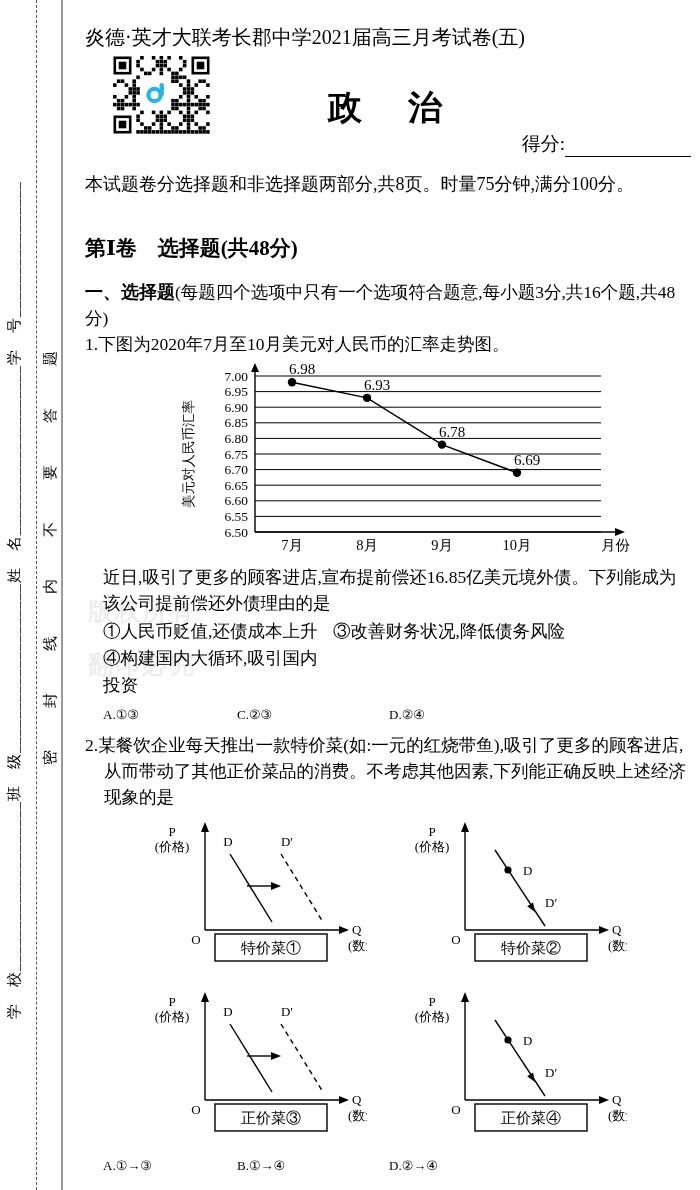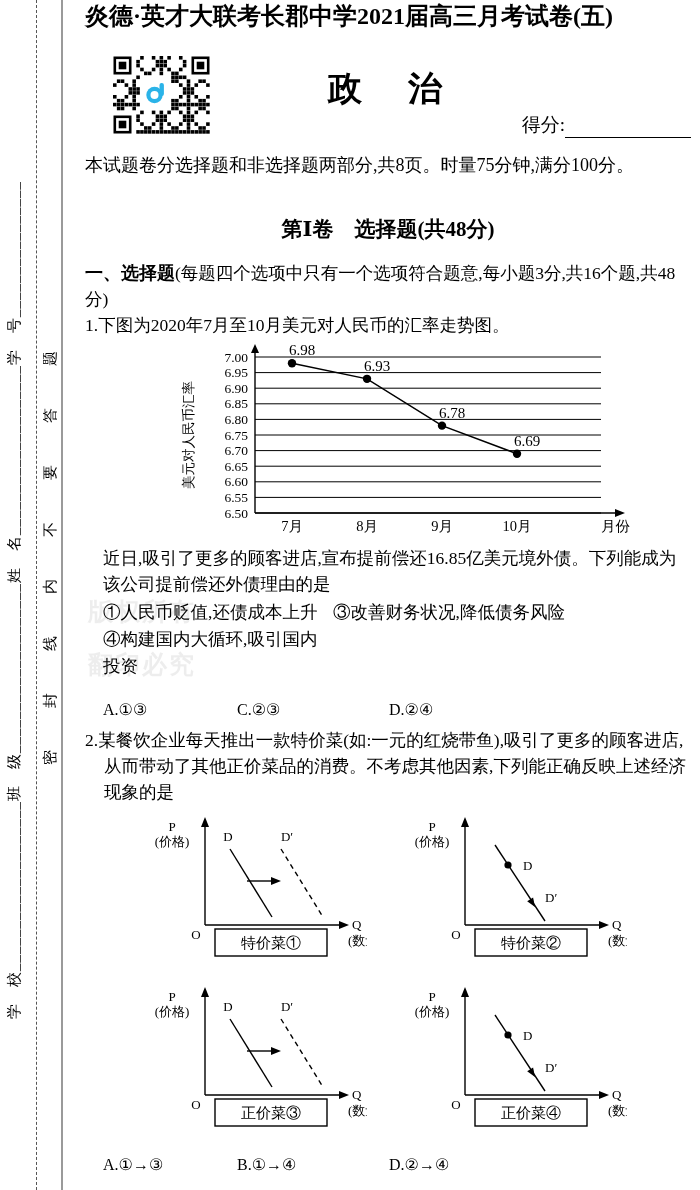--- a/index.html
+++ b/index.html
@@ -17,38 +17,38 @@
   .seal-text {
     width:470px; height:20px; line-height:20px; left:-185px; top:520px;
     font-size:15px; letter-spacing:42px;
   }
   .seal-dashed { position:absolute; left:36px; top:0; height:1190px; width:0; border-left:1px dashed #555; }
   .seal-solid  { position:absolute; left:61px; top:0; height:1190px; width:0; border-left:2px solid #9a9a9a; }
   
   .watermark { position:absolute; left:88px; top:585px; color:rgba(0,0,0,0.07); font-size:25px; line-height:53px; letter-spacing:2px; font-weight:bold; }
   
   .content { position:absolute; left:85px; top:0; width:606px; }
-  .exam-title { margin-top:0; font-size:24px; font-weight:bold; white-space:nowrap; }
+  .exam-title { margin-top:24px; font-size:20px; font-weight:normal; white-space:nowrap; }
   .qr-wrap { position:absolute; left:113px; top:56px; width:97px; height:78px; }
   .subject-title { margin-top:34px; text-align:center; font-size:34px; font-weight:bold; letter-spacing:6px; }
   .score-row { text-align:right; font-size:19px; font-weight:normal; height:26px; }
   .score-line { display:inline-block; width:126px; height:19px; border-bottom:1.6px solid #000; vertical-align:bottom; }
   .intro { margin-top:15px; font-size:18px; line-height:25px; }
-  .section-title { margin-top:37px; text-align:center; font-size:21px; font-weight:bold; }
+  .section-title { margin-top:37px; font-size:21px; font-weight:bold; }
   .part-heading { margin-top:17px; font-size:17.5px; line-height:26px; }
   .part-heading b { font-size:18px; }
   .stem { font-size:17.5px; line-height:26px; }
   .hang { padding-left:19px; text-indent:-19px; }
   .chart-wrap { margin-top:5px; margin-left:92px; }
   .chart-wrap svg { display:block; }
   svg text { font-family:"Liberation Serif","DejaVu Serif",serif; }
   .indent-block { padding-left:18px; }
   .q1-passage { margin-top:6px; font-size:17.5px; line-height:26px; }
   .choice-grid { display:grid; grid-template-columns:230px auto; font-size:17.5px; line-height:27px; margin-top:2px; }
-  .answer-row { display:grid; grid-template-columns:134px 152px 151px auto; font-size:16px; line-height:27px; margin-top:16px; }
+  .answer-row { display:grid; grid-template-columns:134px 152px 151px auto; font-size:13px; line-height:27px; margin-top:2px; }
   .q2-stem { margin-top:4px; }
   .diagram-grid { display:grid; grid-template-columns:260px 260px; row-gap:22px; padding-left:50px; margin-top:12px; }
   .mini svg { display:block; }
   .mini text { font-size:13px; }
   .mini .boxlabel { font-size:15px; }
   .q2-answers { margin-top:12px; }
 </style>
 </head>
 <body>
 

